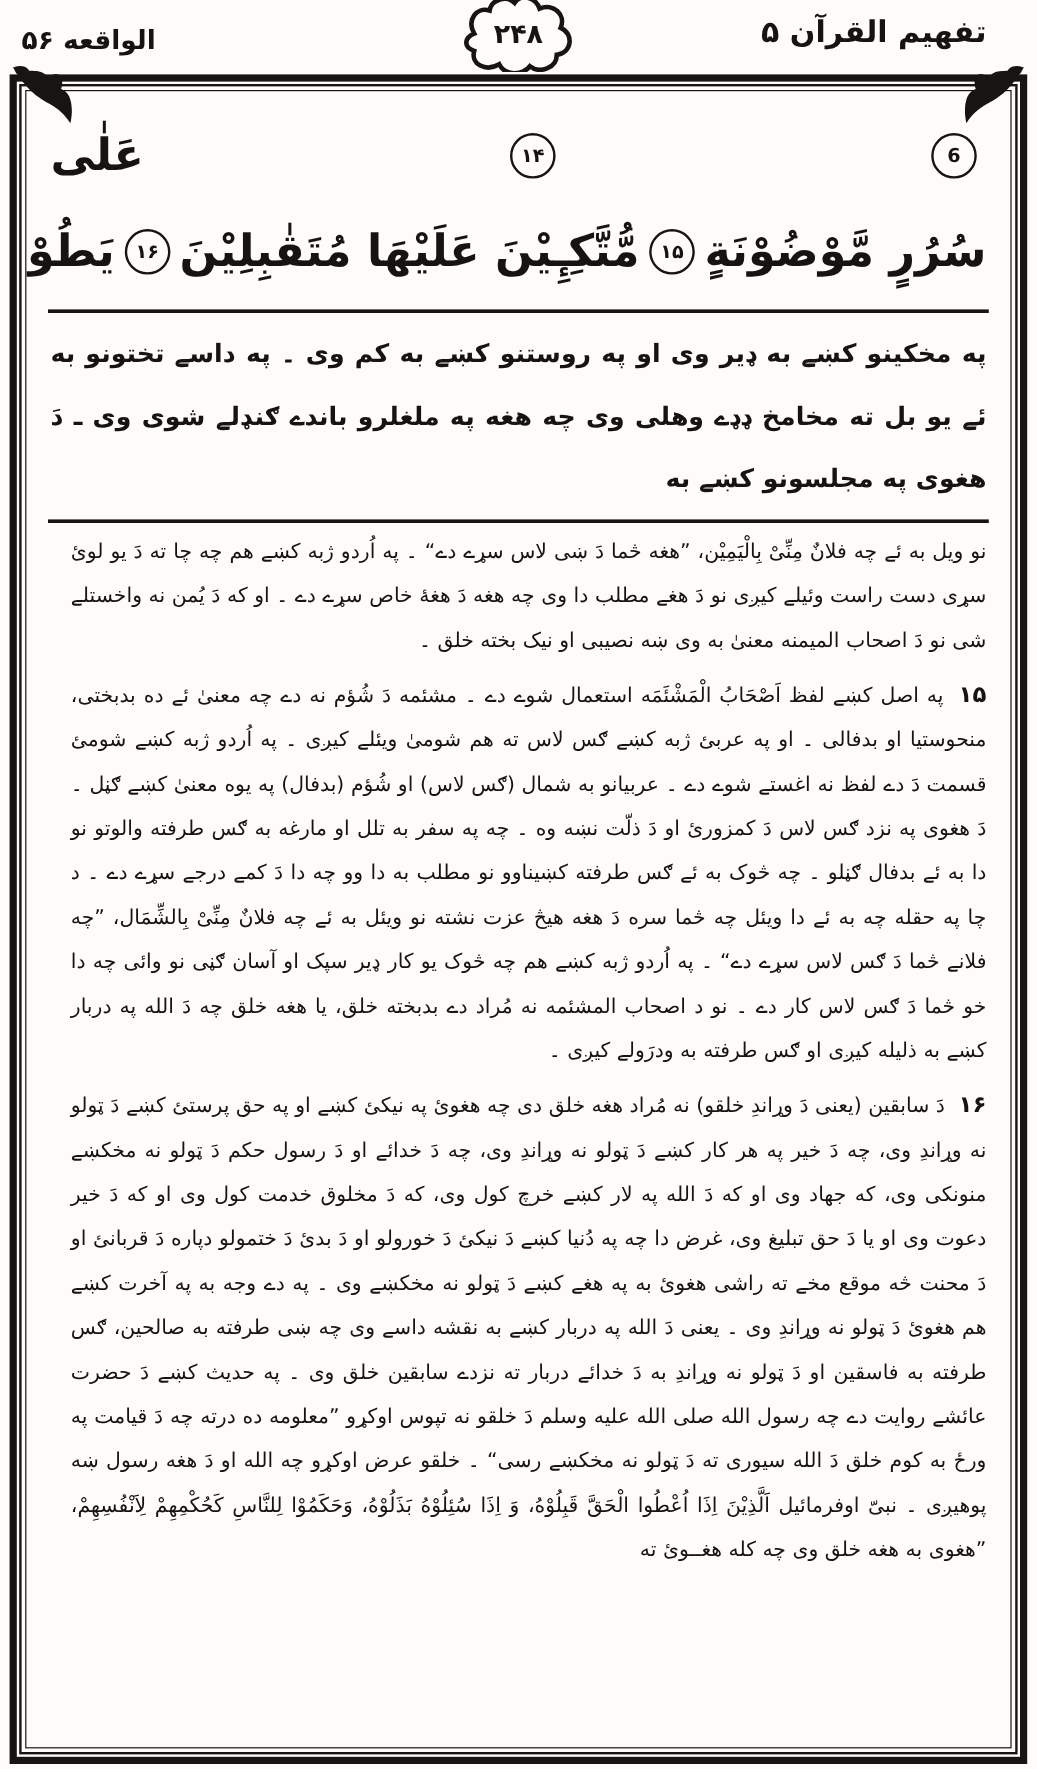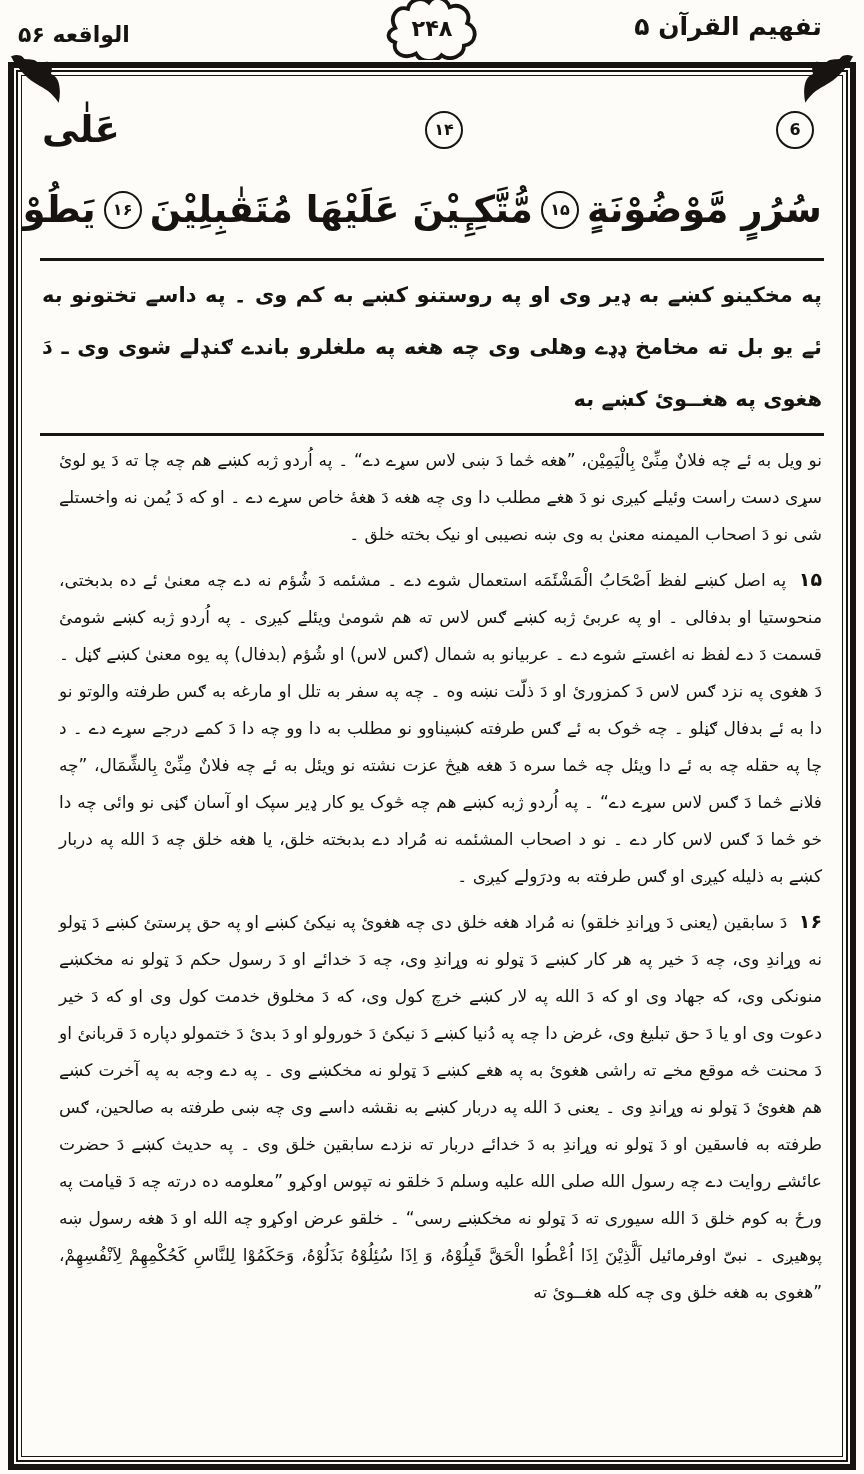--- a/index.html
+++ b/index.html
@@ -84,21 +84,21 @@
             <span>سُرُرٍ مَّوْضُوْنَةٍ</span>
             <span class="vnum">۱۵</span>
             <span>مُّتَّكِـِٕيْنَ عَلَيْهَا مُتَقٰبِلِيْنَ</span>
             <span class="vnum">۱۶</span>
             <span>يَطُوْفُ</span>
           </div>
         </div>
 
         <hr class="thin-rule">
 
-        <p class="translation">په مخکينو کښے به ډير وی او په روستنو کښے به کم وی ۔ په داسے تختونو به ئے يو بل ته مخامخ ډډے وهلی وی چه هغه په ملغلرو باندے ګنډلے شوی وی ـ دَ هغوی په هغــوئ کښے به</p>
+        <p class="translation">په مخکينو کښے به ډير وی او په روستنو کښے به کم وی ۔ په داسے تختونو به ئے يو بل ته مخامخ ډډے وهلی وی چه هغه په ملغلرو باندے ګنډلے شوی وی ـ دَ هغوی په مجلسونو کښے به</p>
 
         <hr class="divider">
 
         <div class="commentary">
           <p>
             <span>نو ويل به ئے چه فلانٌ مِنِّىْ بِالْيَمِيْن، ”هغه څما دَ ښی لاس سړے دے“ ۔ په اُردو ژبه کښے هم چه چا ته دَ يو لوئ سړی دست راست وئيلے کيږی نو دَ هغے مطلب دا وی چه هغه دَ هغهٔ خاص سړے دے ۔ او که دَ يُمن نه واخستلے شی نو دَ اصحاب الميمنه معنىٰ به وی ښه نصيبی او نيک بخته خلق ۔</span>
           </p>
           <p>
             <span class="fn-marker">۱۵</span>
             <span>په اصل کښے لفظ اَصْحَابُ الْمَشْئَمَه استعمال شوے دے ۔ مشئمه دَ شُؤم نه دے چه معنىٰ ئے ده بدبختی، منحوستيا او بدفالی ۔ او په عربئ ژبه کښے ګس لاس ته هم شومىٰ ويئلے کيږی ۔ په اُردو ژبه کښے شومئ قسمت دَ دے لفظ نه اغستے شوے دے ۔ عربيانو به شمال (ګس لاس) او شُؤم (بدفال) په يوه معنىٰ کښے ګڼل ۔ دَ هغوی په نزد ګس لاس دَ کمزورئ او دَ ذلّت نښه وه ۔ چه په سفر به تلل او مارغه به ګس طرفته والوتو نو دا به ئے بدفال ګڼلو ۔ چه څوک به ئے ګس طرفته کښيناوو نو مطلب به دا وو چه دا دَ کمے درجے سړے دے ۔ د چا په حقله چه به ئے دا ويئل چه څما سره دَ هغه هيڅ عزت نشته نو ويئل به ئے چه فلانٌ مِنِّىْ بِالشِّمَال، ”چه فلانے څما دَ ګس لاس سړے دے“ ۔ په اُردو ژبه کښے هم چه څوک يو کار ډير سپک او آسان ګڼی نو وائی چه دا خو څما دَ ګس لاس کار دے ۔ نو د اصحاب المشئمه نه مُراد دے بدبخته خلق، يا هغه خلق چه دَ الله په دربار کښے به ذليله کيږی او ګس طرفته به ودرَولے کيږی ۔</span>

